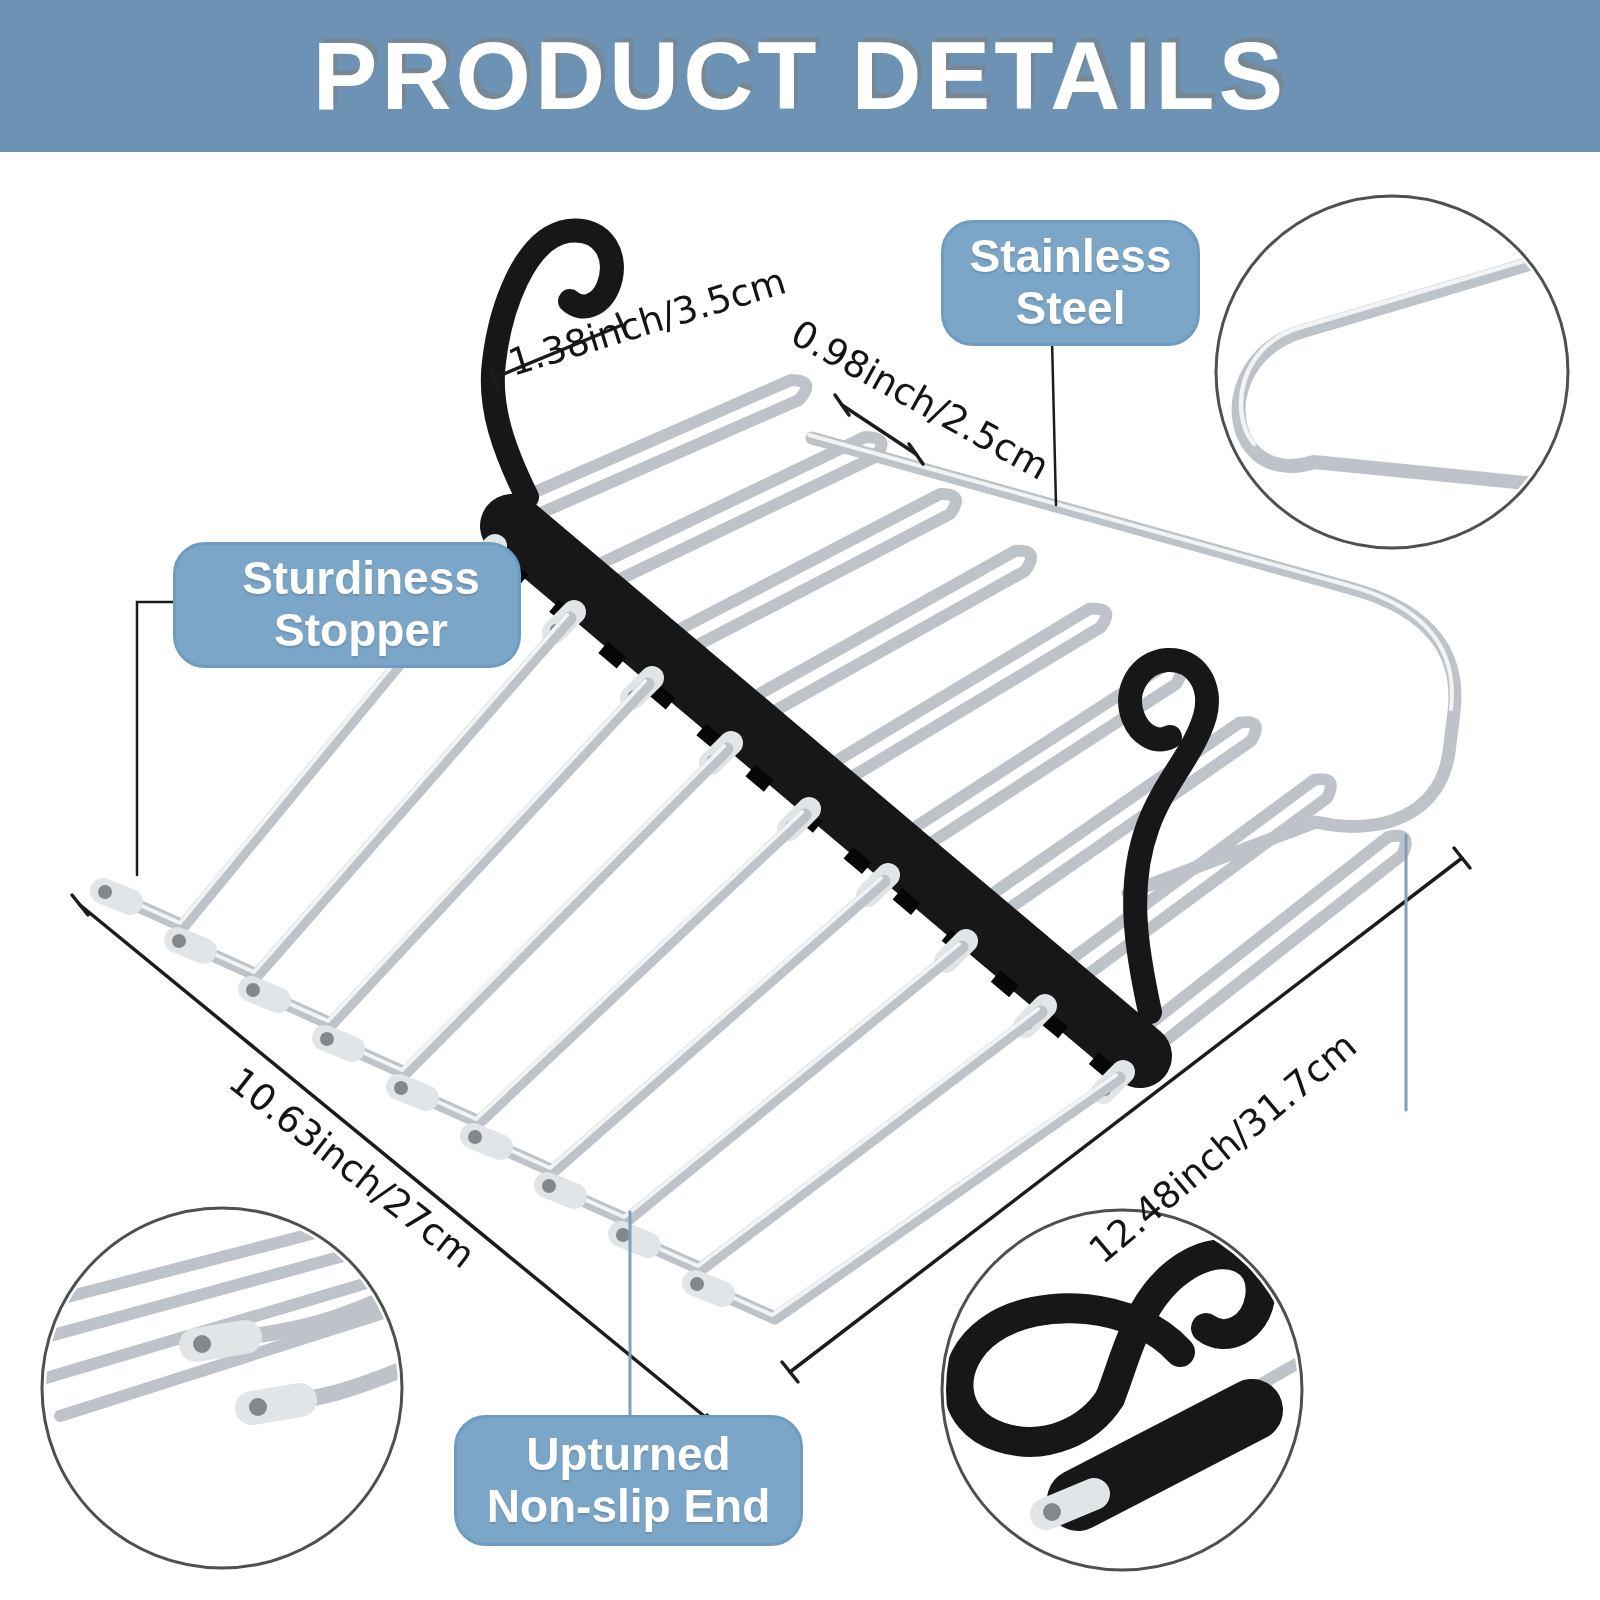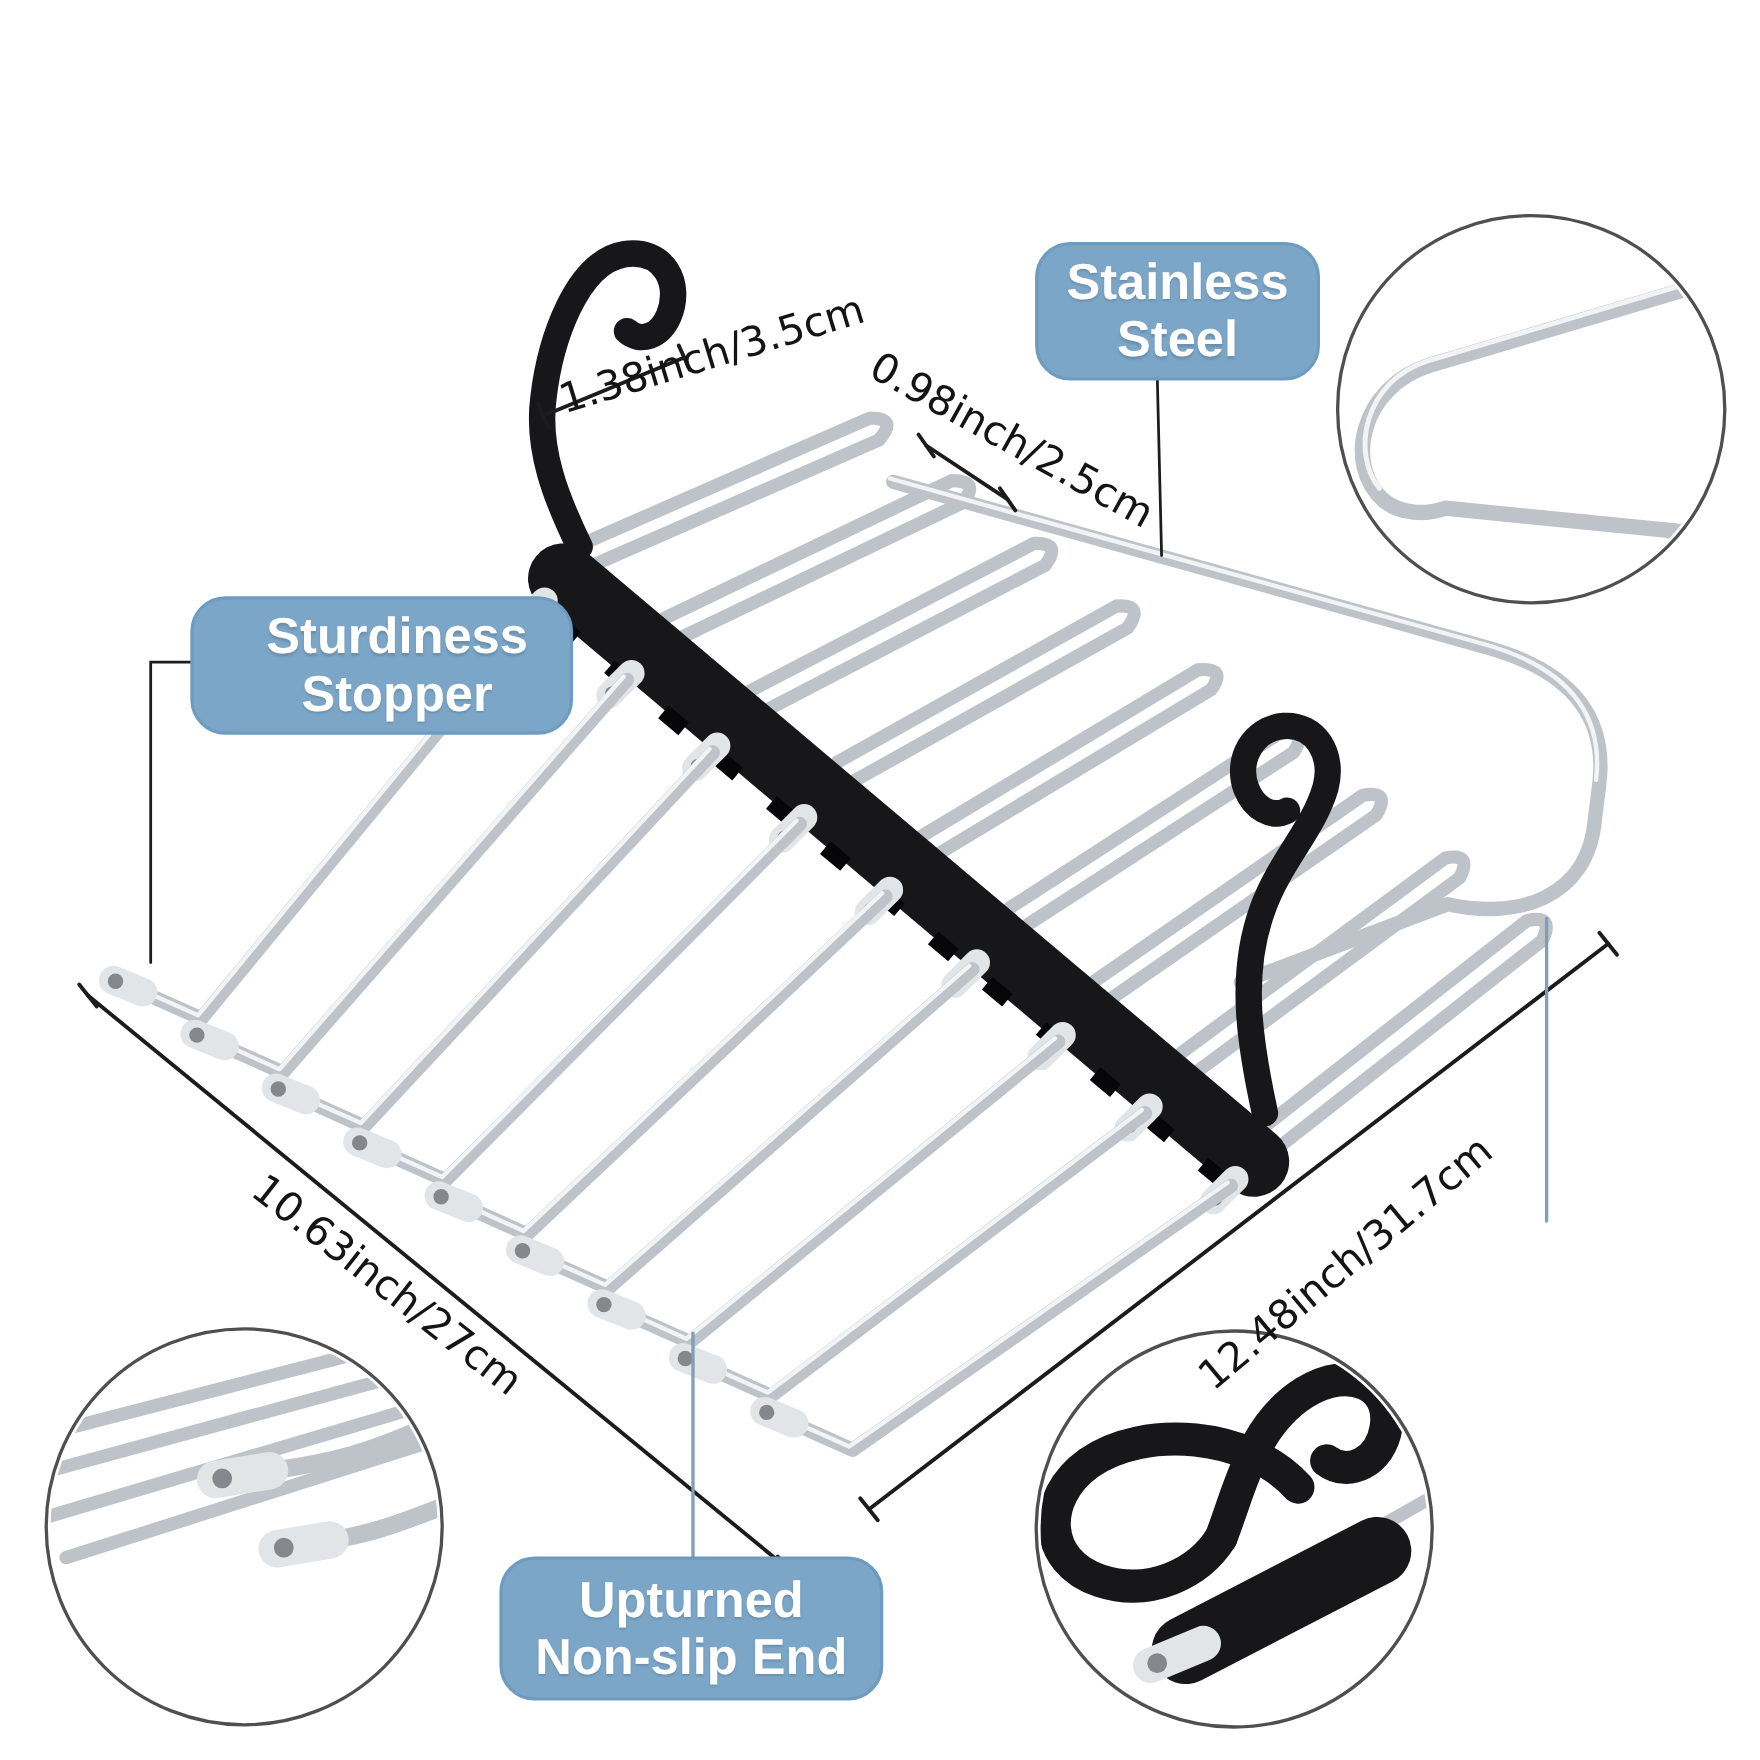--- a/index.html
+++ b/index.html
@@ -199,20 +199,23 @@
         <path class="steel" stroke-width="12" d="M1180,1430 L1300,1362"></path>
         <path class="blk" stroke-width="62" d="M1078,1500 L1252,1410"></path>
         <path class="blk" stroke-width="30" d="M1180,1352 C1135,1302 1040,1295 990,1330 C945,1362 948,1420 1000,1437 C1046,1452 1090,1430 1110,1398"></path>
         <path class="blk" stroke-width="30" d="M1110,1398 C1128,1352 1138,1296 1186,1266 C1228,1240 1266,1260 1260,1298 C1255,1329 1226,1343 1206,1328"></path>
         <path class="cap" stroke-width="32" d="M1046,1514 L1094,1494"></path>
           <circle class="hole" cx="1052" cy="1512" r="9"></circle>
       </g>
     </g>
   </svg>
 
+  <div class="band">
+    <h1>PRODUCT DETAILS</h1>
+  </div>
 
   <div class="callout co-stainless">Stainless
 Steel</div>
   <div class="callout co-sturdy">Sturdiness
 Stopper</div>
   <div class="callout co-upturn">Upturned
 Non-slip End</div>
 
   <div class="dim dim-a">1.38inch/3.5cm</div>
   <div class="dim dim-b">0.98inch/2.5cm</div>

